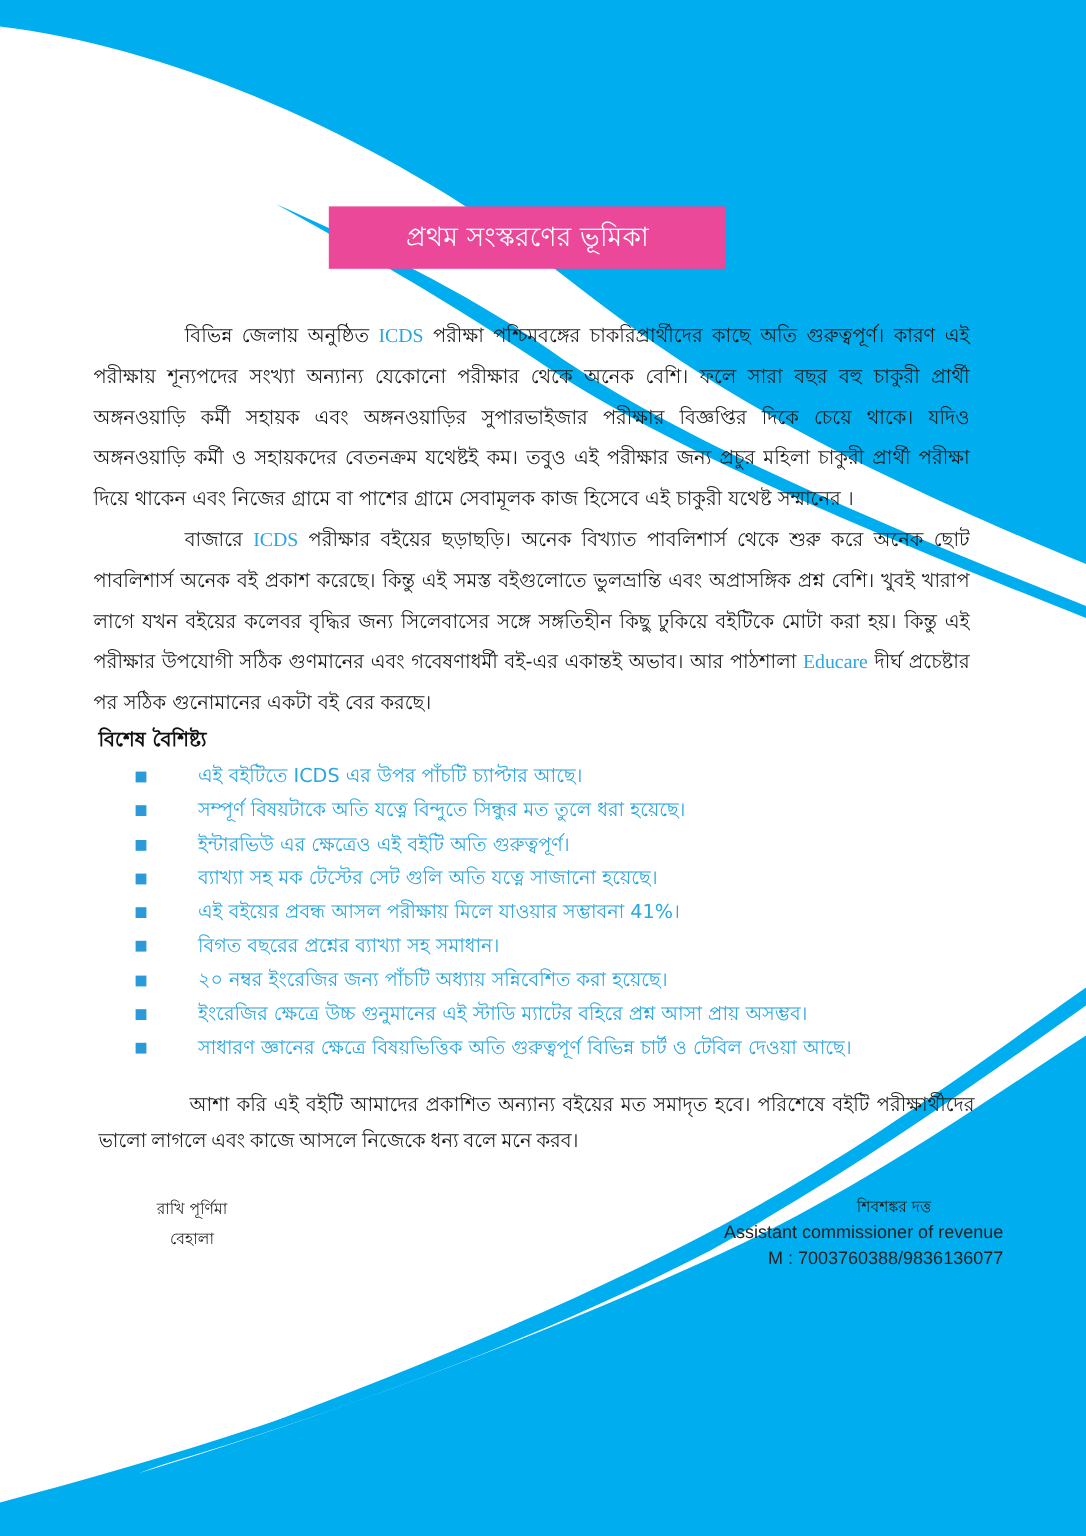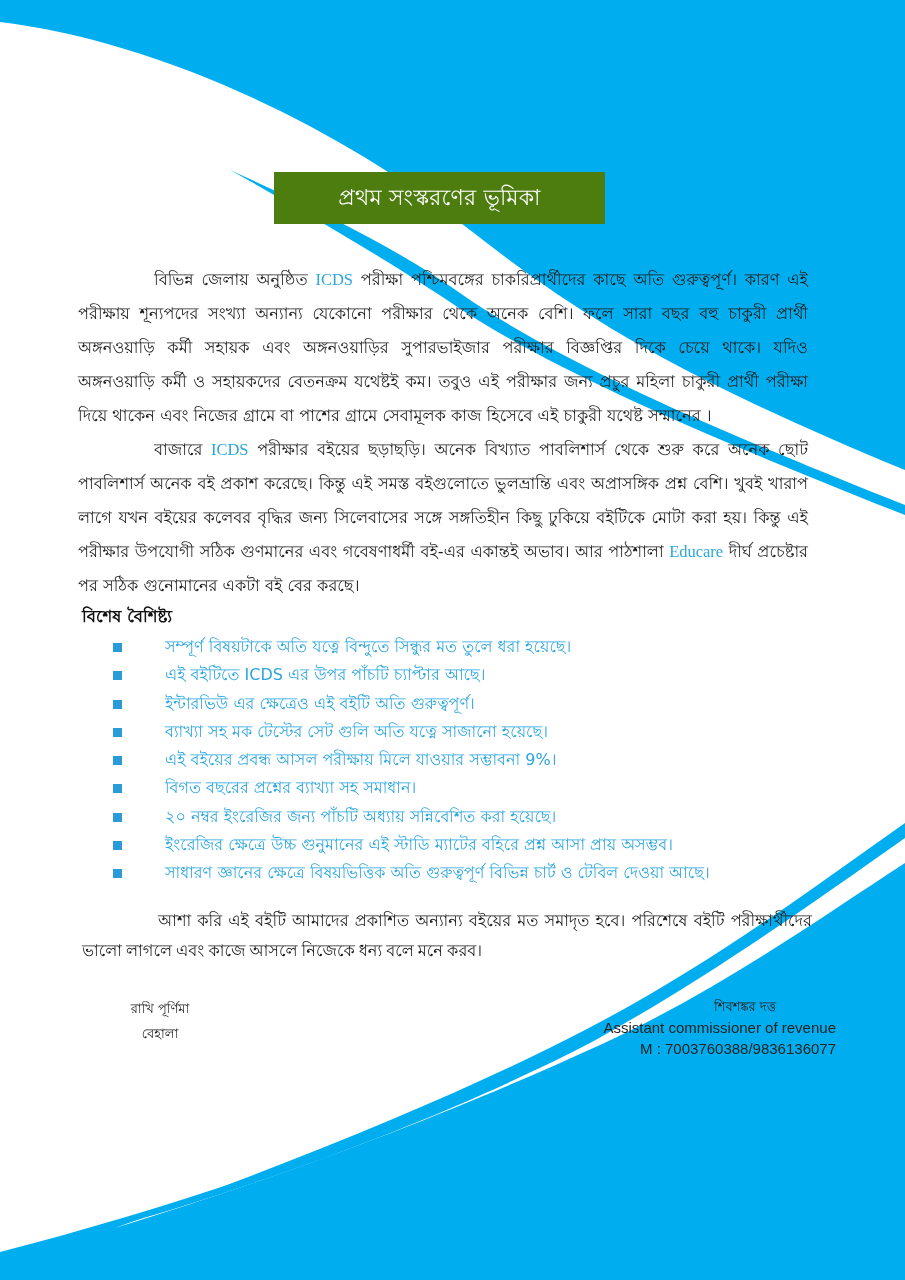--- a/index.html
+++ b/index.html
@@ -7,21 +7,21 @@
     width: 905px; height: 1280px; position: relative; overflow: hidden;
     background: #ffffff;
     font-family: "DejaVu Sans", sans-serif;
     color: #1a1a1a;
   }
   .bg { position: absolute; left: 0; top: 0; width: 905px; height: 1280px; z-index: 0; }
   .content { position: absolute; left: 0; top: 0; width: 905px; height: 1280px; z-index: 1; }
 
   .title-box {
     position: absolute; left: 274px; top: 172px; width: 331px; height: 52px;
-    background: #4d7c0f; color: #ffffff;
+    background: #ec4899; color: #ffffff;
     display: flex; align-items: center; justify-content: center;
     font-size: 22px; letter-spacing: 0.2px;
   }
   .body-text {
     position: absolute; left: 78px; width: 730px;
     font-size: 16.2px; line-height: 34px; text-align: justify;
     color: #1b1b1b;
   }
   .p1 { top: 263px; }
   .p2 { top: 433px; }
@@ -73,25 +73,25 @@
     <span>প্রথম সংস্করণের ভূমিকা</span>
   </div>
 
   <div class="body-text p1"><span class="indent"></span><span>বিভিন্ন জেলায় অনুষ্ঠিত </span><span class="en">ICDS</span><span> পরীক্ষা পশ্চিমবঙ্গের চাকরিপ্রার্থীদের কাছে অতি গুরুত্বপূর্ণ। কারণ এই পরীক্ষায় শূন্যপদের সংখ্যা অন্যান্য যেকোনো পরীক্ষার থেকে অনেক বেশি। ফলে সারা বছর বহু চাকুরী প্রার্থী অঙ্গনওয়াড়ি কর্মী সহায়ক এবং অঙ্গনওয়াড়ির সুপারভাইজার পরীক্ষার বিজ্ঞপ্তির দিকে চেয়ে থাকে। যদিও অঙ্গনওয়াড়ি কর্মী ও সহায়কদের বেতনক্রম যথেষ্টই কম। তবুও এই পরীক্ষার জন্য প্রচুর মহিলা চাকুরী প্রার্থী পরীক্ষা দিয়ে থাকেন এবং নিজের গ্রামে বা পাশের গ্রামে সেবামূলক কাজ হিসেবে এই চাকুরী যথেষ্ট সম্মানের ।</span></div>
 
   <div class="body-text p2"><span class="indent"></span><span>বাজারে </span><span class="en">ICDS</span><span> পরীক্ষার বইয়ের ছড়াছড়ি। অনেক বিখ্যাত পাবলিশার্স থেকে শুরু করে অনেক ছোট পাবলিশার্স অনেক বই প্রকাশ করেছে। কিন্তু এই সমস্ত বইগুলোতে ভুলভ্রান্তি এবং অপ্রাসঙ্গিক প্রশ্ন বেশি। খুবই খারাপ লাগে যখন বইয়ের কলেবর বৃদ্ধির জন্য সিলেবাসের সঙ্গে সঙ্গতিহীন কিছু ঢুকিয়ে বইটিকে মোটা করা হয়। কিন্তু এই পরীক্ষার উপযোগী সঠিক গুণমানের এবং গবেষণাধর্মী বই-এর একান্তই অভাব। আর পাঠশালা </span><span class="en">Educare</span><span> দীর্ঘ প্রচেষ্টার পর সঠিক গুনোমানের একটা বই বের করছে।</span></div>
 
   <div class="features-heading">বিশেষ বৈশিষ্ট্য</div>
 
   <ul class="features">
+    <li><span class="bullet"></span><span>এই বইটিতে ICDS এর উপর পাঁচটি চ্যাপ্টার আছে।</span></li>
     <li><span class="bullet"></span><span>সম্পূর্ণ বিষয়টাকে অতি যত্নে বিন্দুতে সিন্ধুর মত তুলে ধরা হয়েছে।</span></li>
-    <li><span class="bullet"></span><span>এই বইটিতে ICDS এর উপর পাঁচটি চ্যাপ্টার আছে।</span></li>
     <li><span class="bullet"></span><span>ইন্টারভিউ এর ক্ষেত্রেও এই বইটি অতি গুরুত্বপূর্ণ।</span></li>
     <li><span class="bullet"></span><span>ব্যাখ্যা সহ মক টেস্টের সেট গুলি অতি যত্নে সাজানো হয়েছে।</span></li>
-    <li><span class="bullet"></span><span>এই বইয়ের প্রবন্ধ আসল পরীক্ষায় মিলে যাওয়ার সম্ভাবনা 9%।</span></li>
+    <li><span class="bullet"></span><span>এই বইয়ের প্রবন্ধ আসল পরীক্ষায় মিলে যাওয়ার সম্ভাবনা 41%।</span></li>
     <li><span class="bullet"></span><span> বিগত বছরের প্রশ্নের ব্যাখ্যা সহ সমাধান।</span></li>
     <li><span class="bullet"></span><span>২০ নম্বর ইংরেজির জন্য পাঁচটি অধ্যায় সন্নিবেশিত করা হয়েছে।</span></li>
     <li><span class="bullet"></span><span> ইংরেজির ক্ষেত্রে উচ্চ গুনুমানের এই স্টাডি ম্যাটের বহিরে প্রশ্ন আসা প্রায় অসম্ভব।</span></li>
     <li><span class="bullet"></span><span>সাধারণ জ্ঞানের ক্ষেত্রে বিষয়ভিত্তিক অতি গুরুত্বপূর্ণ বিভিন্ন চার্ট ও টেবিল দেওয়া আছে।</span></li>
   </ul>
 
   <div class="closing"><span class="indent"></span><span>আশা করি এই বইটি আমাদের প্রকাশিত অন্যান্য বইয়ের মত সমাদৃত হবে। পরিশেষে বইটি পরীক্ষার্থীদের ভালো লাগলে এবং কাজে আসলে নিজেকে ধন্য বলে মনে করব।</span></div>
 
   <div class="sig-left">
     <div>রাখি পূর্ণিমা</div>

